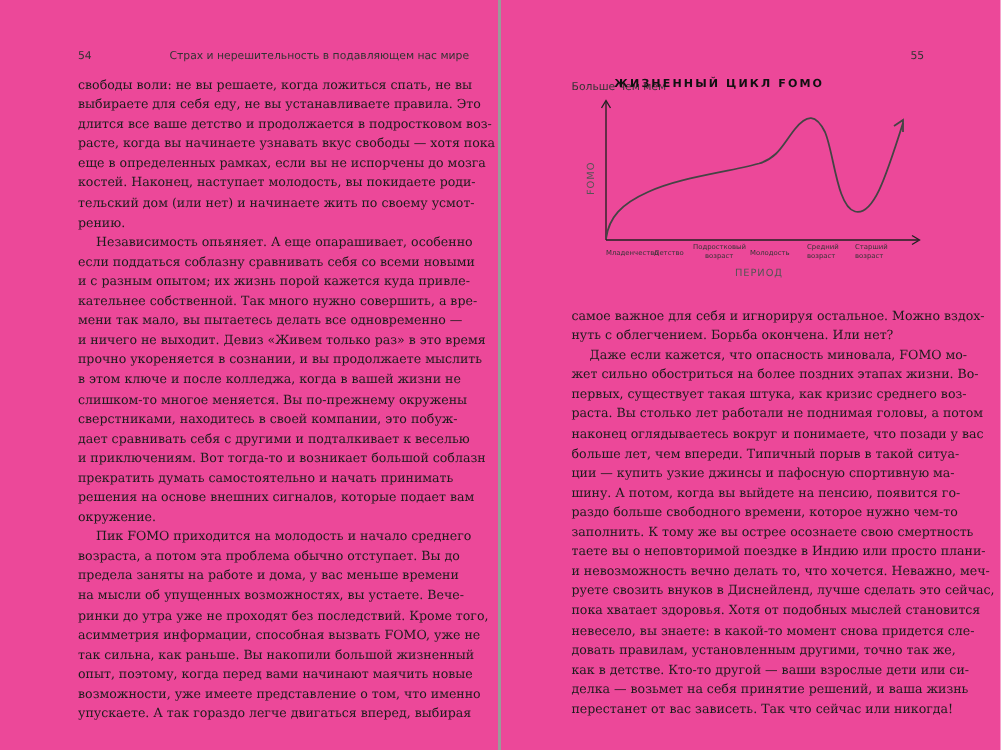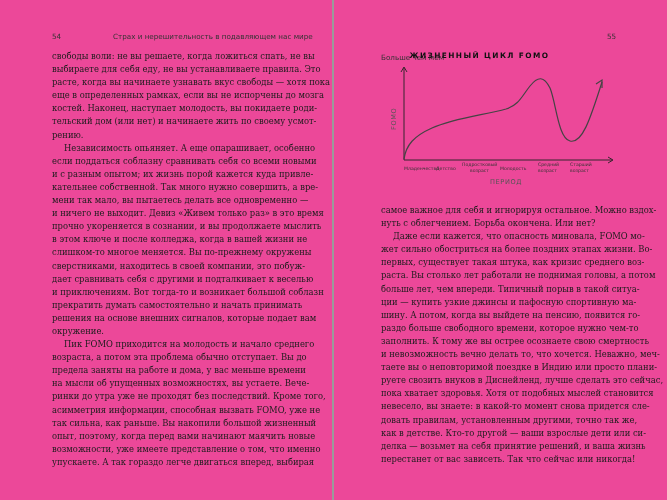--- a/index.html
+++ b/index.html
@@ -30,20 +30,21 @@
 </style>
 </head>
 <body>
 
 <div class="page page-left">
   <div class="running-head" style="left:52px;">54</div>
   <div class="running-head" style="left:113px;">Страх и нерешительность в подавляющем нас мире</div>
   <div class="body-text" id="left-body" style="left:52px; top:50px; width:235px;">
       <span class="line">свободы воли: не вы решаете, когда ложиться спать, не вы</span>
       <span class="line">выбираете для себя еду, не вы устанавливаете правила. Это</span>
+      <span class="line">длится все ваше детство и продолжается в подростковом воз-</span>
       <span class="line">расте, когда вы начинаете узнавать вкус свободы — хотя пока</span>
       <span class="line">еще в определенных рамках, если вы не испорчены до мозга</span>
       <span class="line">костей. Наконец, наступает молодость, вы покидаете роди-</span>
       <span class="line">тельский дом (или нет) и начинаете жить по своему усмот-</span>
       <span class="line last">рению.</span>
       <span class="line indent">Независимость опьяняет. А еще опарашивает, особенно</span>
       <span class="line">если поддаться соблазну сравнивать себя со всеми новыми</span>
       <span class="line">и с разным опытом; их жизнь порой кажется куда привле-</span>
       <span class="line">кательнее собственной. Так много нужно совершить, а вре-</span>
       <span class="line">мени так мало, вы пытаетесь делать все одновременно —</span>
@@ -75,27 +76,28 @@
 <div class="page page-right">
   <div class="running-head" style="left:47px;margin-top:21px;">Больше чем мем</div>
   <div class="running-head" style="left:273px;text-align:right;">55</div>
   <div class="body-text" id="right-body" style="left:47px; top:204px; width:235px;">
       <span class="line">самое важное для себя и игнорируя остальное. Можно вздох-</span>
       <span class="line last">нуть с облегчением. Борьба окончена. Или нет?</span>
       <span class="line indent">Даже если кажется, что опасность миновала, FOMO мо-</span>
       <span class="line">жет сильно обостриться на более поздних этапах жизни. Во-</span>
       <span class="line">первых, существует такая штука, как кризис среднего воз-</span>
       <span class="line">раста. Вы столько лет работали не поднимая головы, а потом</span>
+      <span class="line">наконец оглядываетесь вокруг и понимаете, что позади у вас</span>
       <span class="line">больше лет, чем впереди. Типичный порыв в такой ситуа-</span>
       <span class="line">ции — купить узкие джинсы и пафосную спортивную ма-</span>
       <span class="line">шину. А потом, когда вы выйдете на пенсию, появится го-</span>
       <span class="line">раздо больше свободного времени, которое нужно чем-то</span>
       <span class="line">заполнить. К тому же вы острее осознаете свою смертность</span>
+      <span class="line">таете вы о неповторимой поездке в Индию или просто плани-</span>
       <span class="line">и невозможность вечно делать то, что хочется. Неважно, меч-</span>
-      <span class="line">таете вы о неповторимой поездке в Индию или просто плани-</span>
       <span class="line">руете свозить внуков в Диснейленд, лучше сделать это сейчас,</span>
       <span class="line">пока хватает здоровья. Хотя от подобных мыслей становится</span>
       <span class="line">невесело, вы знаете: в какой-то момент снова придется сле-</span>
       <span class="line">довать правилам, установленным другими, точно так же,</span>
       <span class="line">как в детстве. Кто-то другой — ваши взрослые дети или си-</span>
       <span class="line">делка — возьмет на себя принятие решений, и ваша жизнь</span>
       <span class="line last">перестанет от вас зависеть. Так что сейчас или никогда!</span>
     </div>
 </div>
 

